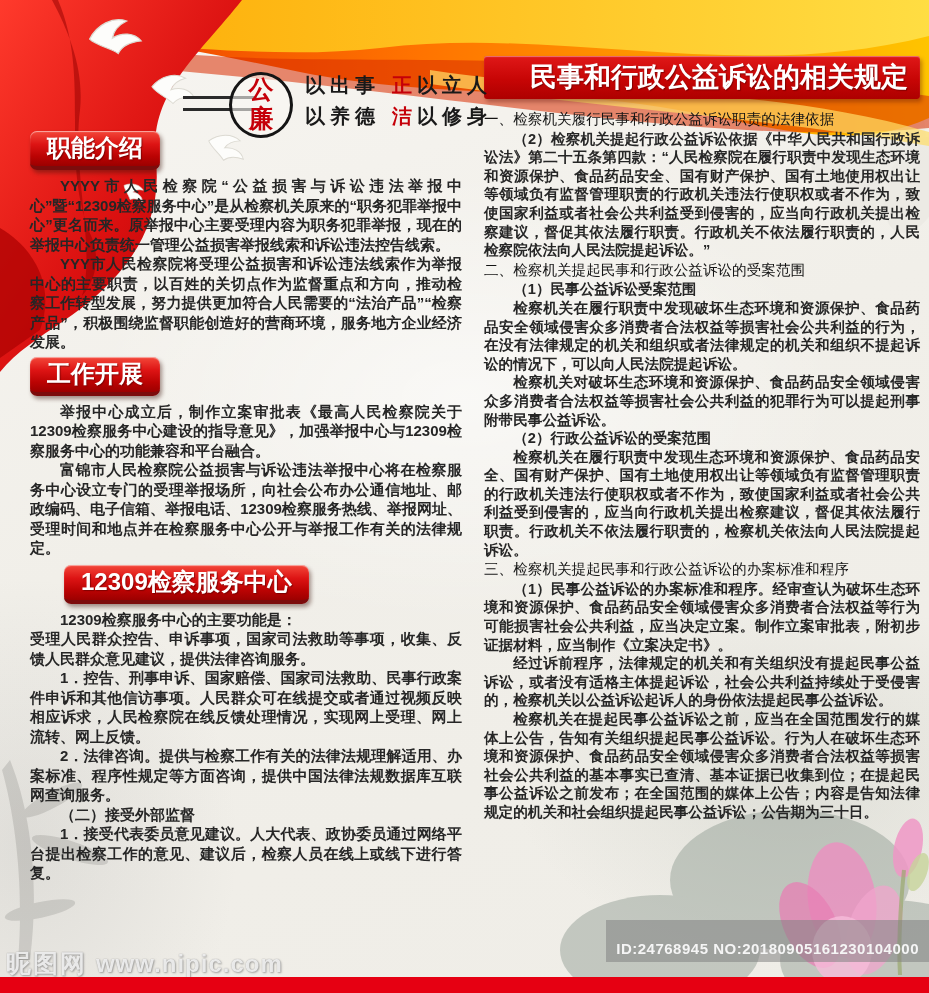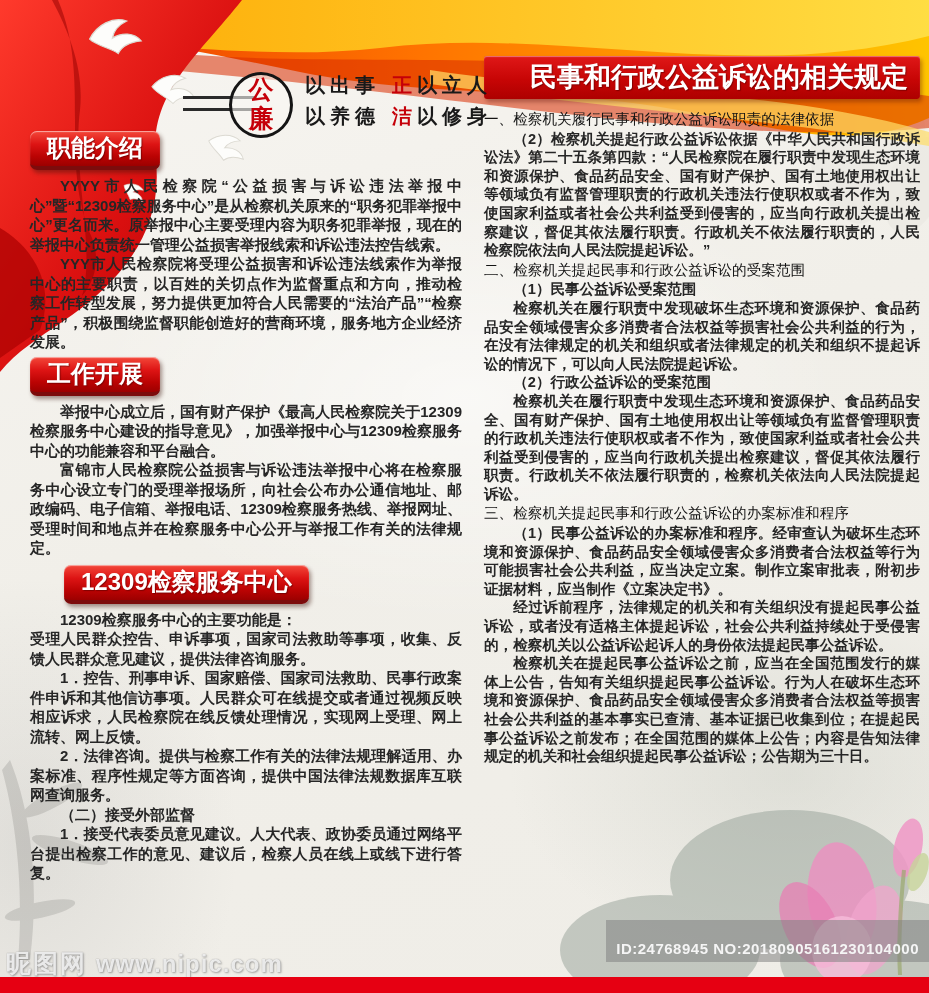--- a/index.html
+++ b/index.html
@@ -131,41 +131,42 @@
       <div class="sl"><span>以养德</span><span class="gap"></span><span class="red">洁</span><span>以修身</span></div>
     </div>
   </div>
 
   <div id="col-left" class="col">
     <div class="banner">职能介绍</div>
     <p class="para">YYYY市人民检察院“公益损害与诉讼违法举报中心”暨“12309检察服务中心”是从检察机关原来的“职务犯罪举报中心”更名而来。原举报中心主要受理内容为职务犯罪举报，现在的举报中心负责统一管理公益损害举报线索和诉讼违法控告线索。</p>
     <p class="para">YYY市人民检察院将受理公益损害和诉讼违法线索作为举报中心的主要职责，以百姓的关切点作为监督重点和方向，推动检察工作转型发展，努力提供更加符合人民需要的“法治产品”“检察产品”，积极围绕监督职能创造好的营商环境，服务地方企业经济发展。</p>
 
     <div class="banner">工作开展</div>
-    <p class="para">举报中心成立后，国有财产保护《最高人民检察院关于12309检察服务中心建设的指导意见》，加强举报中心与12309检察服务中心的功能兼容和平台融合。</p>
+    <p class="para">举报中心成立后，制作立案审批表《最高人民检察院关于12309检察服务中心建设的指导意见》，加强举报中心与12309检察服务中心的功能兼容和平台融合。</p>
     <p class="para">富锦市人民检察院公益损害与诉讼违法举报中心将在检察服务中心设立专门的受理举报场所，向社会公布办公通信地址、邮政编码、电子信箱、举报电话、12309检察服务热线、举报网址、受理时间和地点并在检察服务中心公开与举报工作有关的法律规定。</p>
 
     <div class="banner wide">12309检察服务中心</div>
     <p class="para">12309检察服务中心的主要功能是：</p>
     <p class="para flush">受理人民群众控告、申诉事项，国家司法救助等事项，收集、反馈人民群众意见建议，提供法律咨询服务。</p>
     <p class="para">1．控告、刑事申诉、国家赔偿、国家司法救助、民事行政案件申诉和其他信访事项。人民群众可在线提交或者通过视频反映相应诉求，人民检察院在线反馈处理情况，实现网上受理、网上流转、网上反馈。</p>
     <p class="para">2．法律咨询。提供与检察工作有关的法律法规理解适用、办案标准、程序性规定等方面咨询，提供中国法律法规数据库互联网查询服务。</p>
     <p class="para">（二）接受外部监督</p>
     <p class="para">1．接受代表委员意见建议。人大代表、政协委员通过网络平台提出检察工作的意见、建议后，检察人员在线上或线下进行答复。</p>
     
     
   </div>
 
   <div id="col-right" class="col">
     <div id="right-title">民事和行政公益诉讼的相关规定</div>
     <p class="rhead">一、检察机关履行民事和行政公益诉讼职责的法律依据</p>
     <p class="para">（2）检察机关提起行政公益诉讼依据《中华人民共和国行政诉讼法》第二十五条第四款：“人民检察院在履行职责中发现生态环境和资源保护、食品药品安全、国有财产保护、国有土地使用权出让等领域负有监督管理职责的行政机关违法行使职权或者不作为，致使国家利益或者社会公共利益受到侵害的，应当向行政机关提出检察建议，督促其依法履行职责。行政机关不依法履行职责的，人民检察院依法向人民法院提起诉讼。”</p>
     <p class="rhead">二、检察机关提起民事和行政公益诉讼的受案范围</p>
     <p class="para">（1）民事公益诉讼受案范围</p>
     <p class="para">检察机关在履行职责中发现破坏生态环境和资源保护、食品药品安全领域侵害众多消费者合法权益等损害社会公共利益的行为，在没有法律规定的机关和组织或者法律规定的机关和组织不提起诉讼的情况下，可以向人民法院提起诉讼。</p>
+    <p class="para">检察机关对破坏生态环境和资源保护、食品药品安全领域侵害众多消费者合法权益等损害社会公共利益的犯罪行为可以提起刑事附带民事公益诉讼。</p>
     <p class="para">（2）行政公益诉讼的受案范围</p>
     <p class="para">检察机关在履行职责中发现生态环境和资源保护、食品药品安全、国有财产保护、国有土地使用权出让等领域负有监督管理职责的行政机关违法行使职权或者不作为，致使国家利益或者社会公共利益受到侵害的，应当向行政机关提出检察建议，督促其依法履行职责。行政机关不依法履行职责的，检察机关依法向人民法院提起诉讼。</p>
     <p class="rhead">三、检察机关提起民事和行政公益诉讼的办案标准和程序</p>
     <p class="para">（1）民事公益诉讼的办案标准和程序。经审查认为破坏生态环境和资源保护、食品药品安全领域侵害众多消费者合法权益等行为可能损害社会公共利益，应当决定立案。制作立案审批表，附初步证据材料，应当制作《立案决定书》。</p>
     <p class="para">经过诉前程序，法律规定的机关和有关组织没有提起民事公益诉讼，或者没有适格主体提起诉讼，社会公共利益持续处于受侵害的，检察机关以公益诉讼起诉人的身份依法提起民事公益诉讼。</p>
     <p class="para">检察机关在提起民事公益诉讼之前，应当在全国范围发行的媒体上公告，告知有关组织提起民事公益诉讼。行为人在破坏生态环境和资源保护、食品药品安全领域侵害众多消费者合法权益等损害社会公共利益的基本事实已查清、基本证据已收集到位；在提起民事公益诉讼之前发布；在全国范围的媒体上公告；内容是告知法律规定的机关和社会组织提起民事公益诉讼；公告期为三十日。</p>
   </div>
 
   <div id="watermark">
     <span>昵图网</span>

